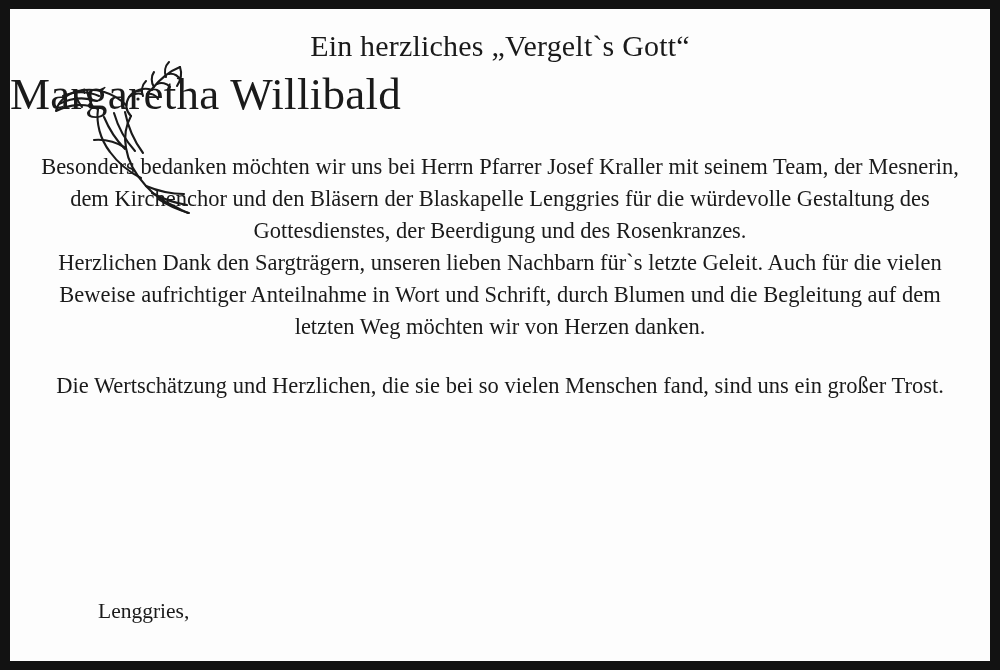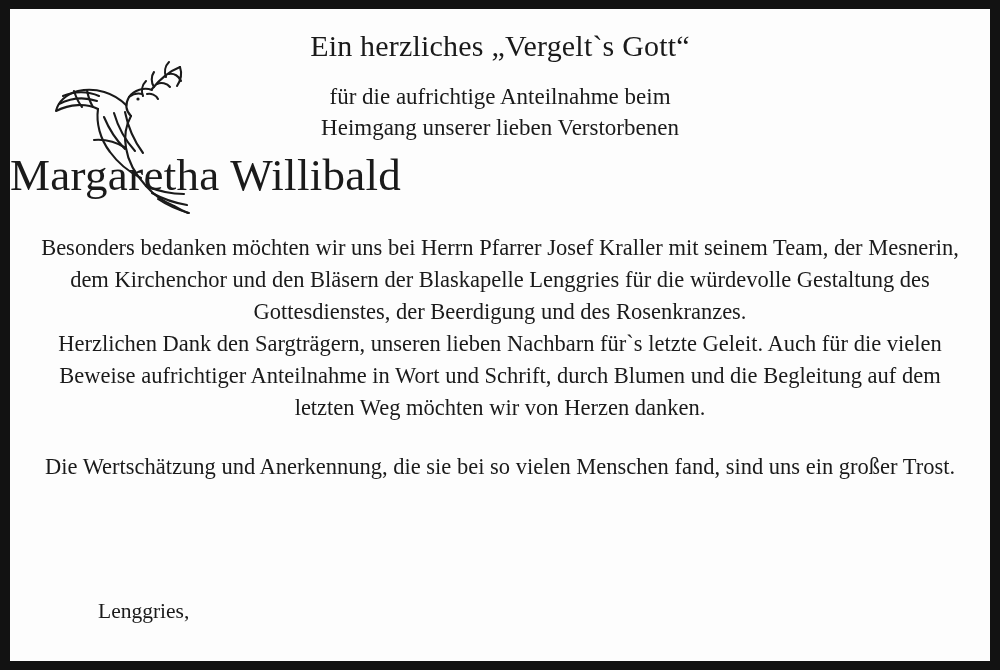--- a/index.html
+++ b/index.html
@@ -140,30 +140,26 @@
           <path d="M116 139 C128 144 141 147 154 147"></path>
           <path d="M122 146 C133 152 145 156 157 158"></path>
           <path d="M128 152 C137 158 148 163 159 166"></path>
           <path d="M144 159 C149 162 153 164 158 166"></path>
         </g>
       </svg>
     </div>
 
     <div class="headline">Ein herzliches „Vergelt`s Gott“</div>
 
-    <div class="subline">
-      <div>für die aufrichtige Anteilnahme beim</div>
-      <div>Heimgang unserer lieben Verstorbenen</div>
-    </div>
 
     <div class="name">Margaretha Willibald</div>
 
     <div class="body-block para-1">Besonders bedanken möchten wir uns bei Herrn Pfarrer Josef Kraller mit seinem Team, der Mesnerin, dem Kirchenchor und den Bläsern der Blaskapelle Lenggries für die würdevolle Gestaltung des Gottesdienstes, der Beerdigung und des Rosenkranzes.</div>
     <div class="body-block para-2">Herzlichen Dank den Sargträgern, unseren lieben Nachbarn für`s letzte Geleit. Auch für die vielen Beweise aufrichtiger Anteilnahme in Wort und Schrift, durch Blumen und die Begleitung auf dem letzten Weg möchten wir von Herzen danken.</div>
-    <div class="body-block para-3">Die Wertschätzung und Anerkennung, die sie bei so vielen Menschen fand, sind uns ein großer Trost.</div>
+    <div class="body-block para-3">Die Wertschätzung und Herzlichen, die sie bei so vielen Menschen fand, sind uns ein großer Trost.</div>
 
     <div class="footer">
       <div class="footer-left">
         <div>Lenggries,</div>
       </div>
     </div>
 
   </div>
 </div>
 

